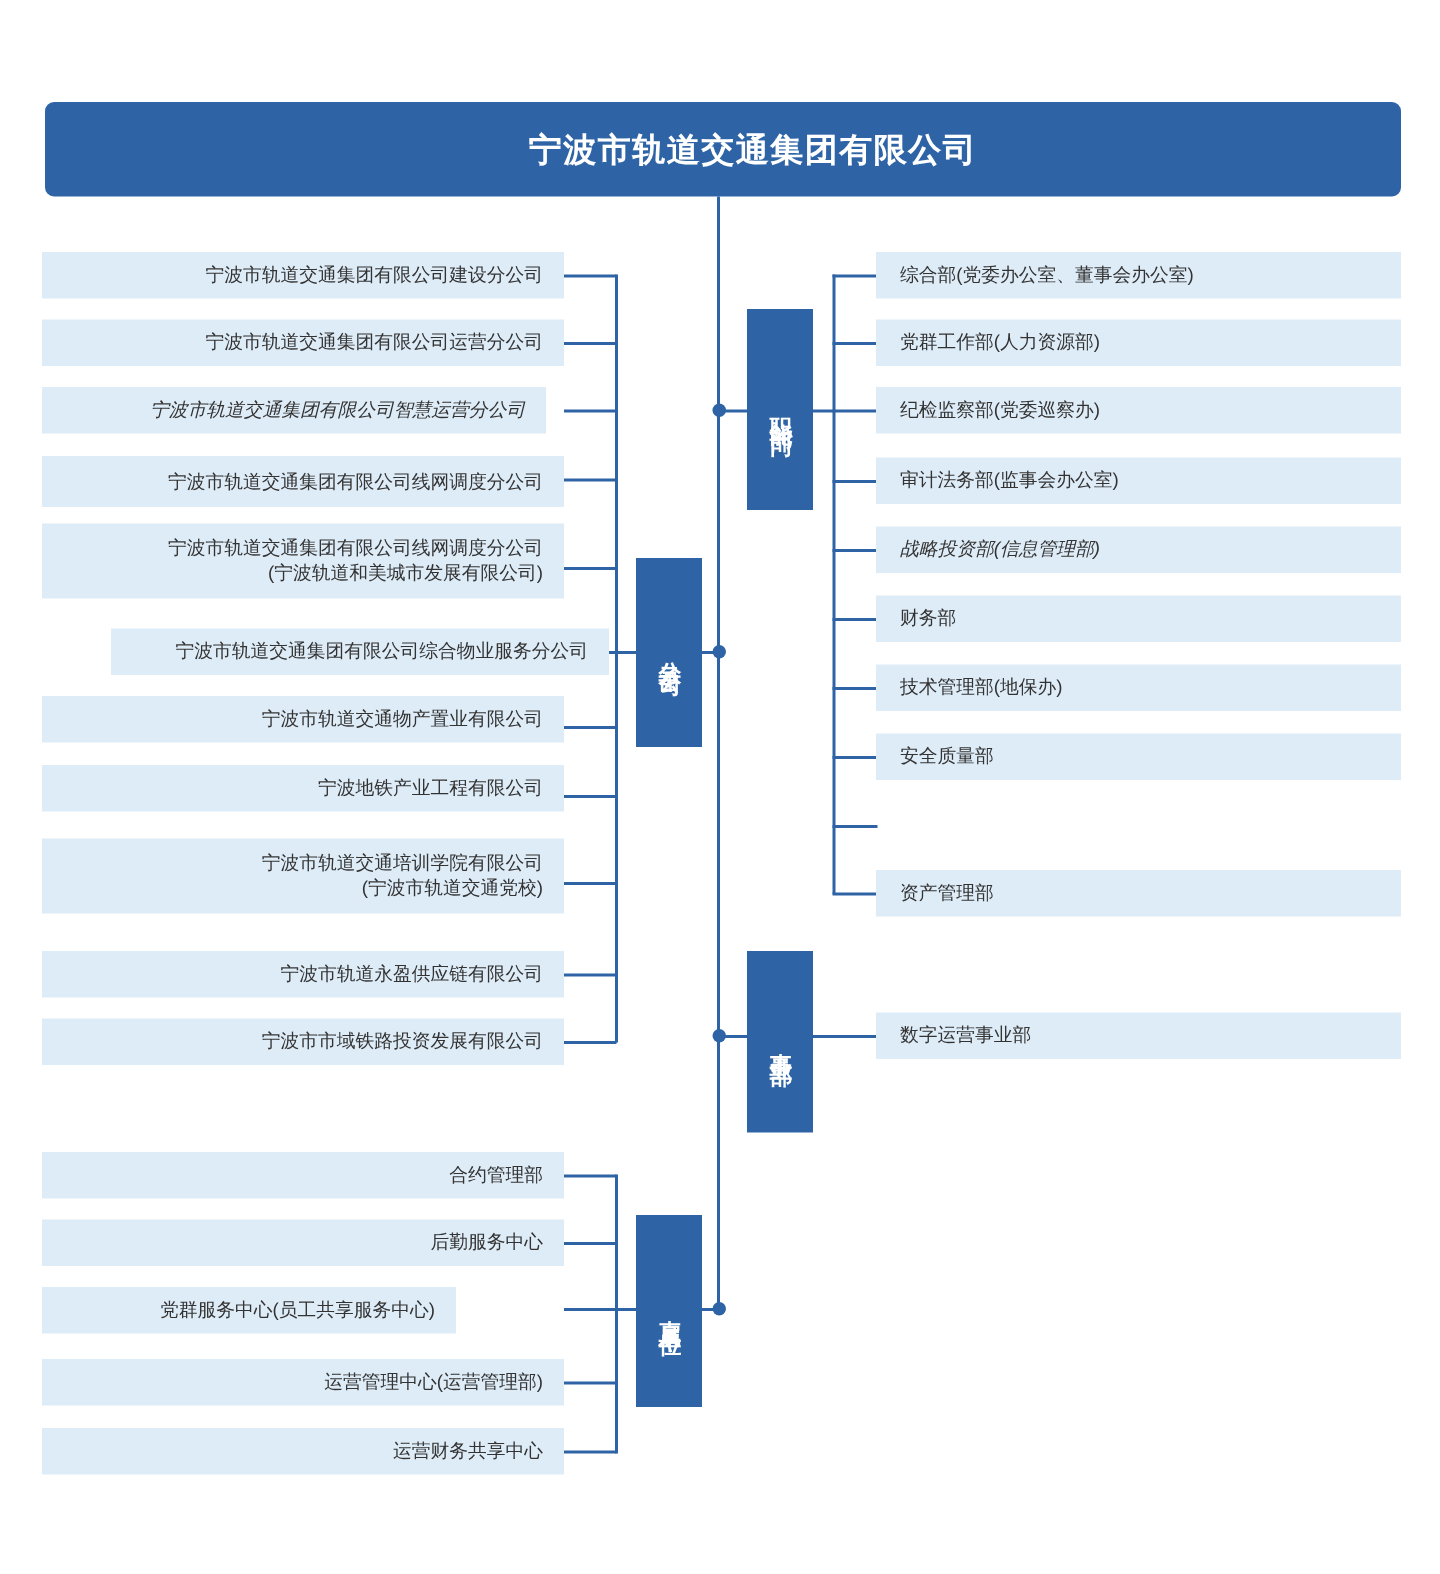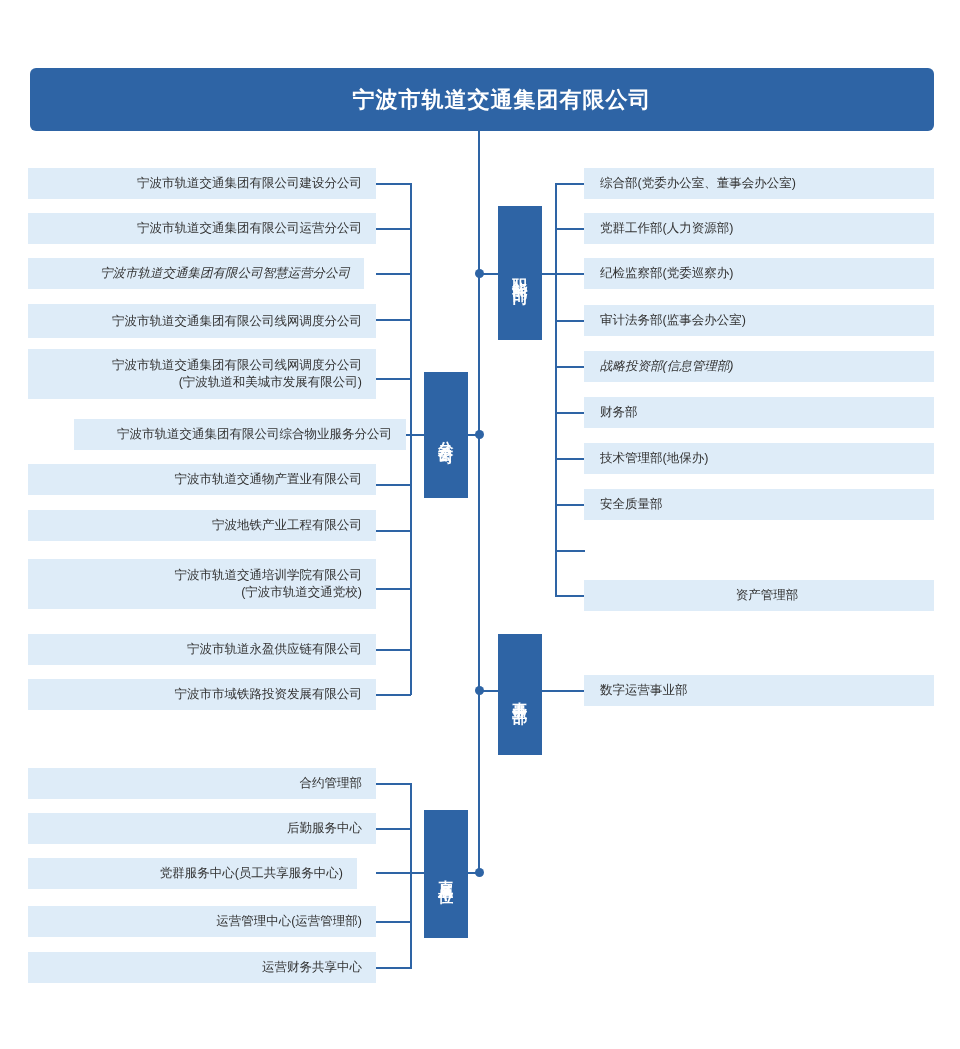--- a/index.html
+++ b/index.html
@@ -158,21 +158,21 @@
   </div>
   <div class="leaf left-al" style="left:584px;top:397px;width:350px;height:31px;">
     <span>财务部</span>
   </div>
   <div class="leaf left-al" style="left:584px;top:443px;width:350px;height:31px;">
     <span>技术管理部(地保办)</span>
   </div>
   <div class="leaf left-al" style="left:584px;top:489px;width:350px;height:31px;">
     <span>安全质量部</span>
   </div>
-  <div class="leaf left-al" style="left:584px;top:580px;width:350px;height:31px;align-items:center;">
+  <div class="leaf left-al" style="left:584px;top:580px;width:350px;height:31px;">
     <span>资产管理部</span>
   </div>
 
   <div class="cat" style="left:498px;top:634px;width:44px;height:121px;">
     <span>事业部</span>
   </div>
   <div class="ln h" style="left:479px;top:690px;width:20px;"></div>
   <div class="dot" style="left:475px;top:686px;"></div>
   <div class="ln h" style="left:542px;top:690px;width:43px;"></div>
 
@@ -193,21 +193,21 @@
   <div class="ln h" style="left:376px;top:872px;width:35px;"></div>
   <div class="ln h" style="left:376px;top:921px;width:35px;"></div>
   <div class="ln h" style="left:376px;top:967px;width:35px;"></div>
 
   <div class="leaf right-al" style="left:28px;top:768px;width:348px;height:31px;">
     <span>合约管理部</span>
   </div>
   <div class="leaf right-al" style="left:28px;top:813px;width:348px;height:31px;">
     <span>后勤服务中心</span>
   </div>
-  <div class="leaf right-al" style="left:28px;top:858px;width:329px;height:31px;">
+  <div class="leaf right-al" style="left:28px;top:858px;width:276px;height:31px;">
     <span>党群服务中心(员工共享服务中心)</span>
   </div>
   <div class="leaf right-al" style="left:28px;top:906px;width:348px;height:31px;padding-left:36px;">
     <span>运营管理中心(运营管理部)</span>
   </div>
   <div class="leaf right-al" style="left:28px;top:952px;width:348px;height:31px;">
     <span>运营财务共享中心</span>
   </div>
 
 </div>

